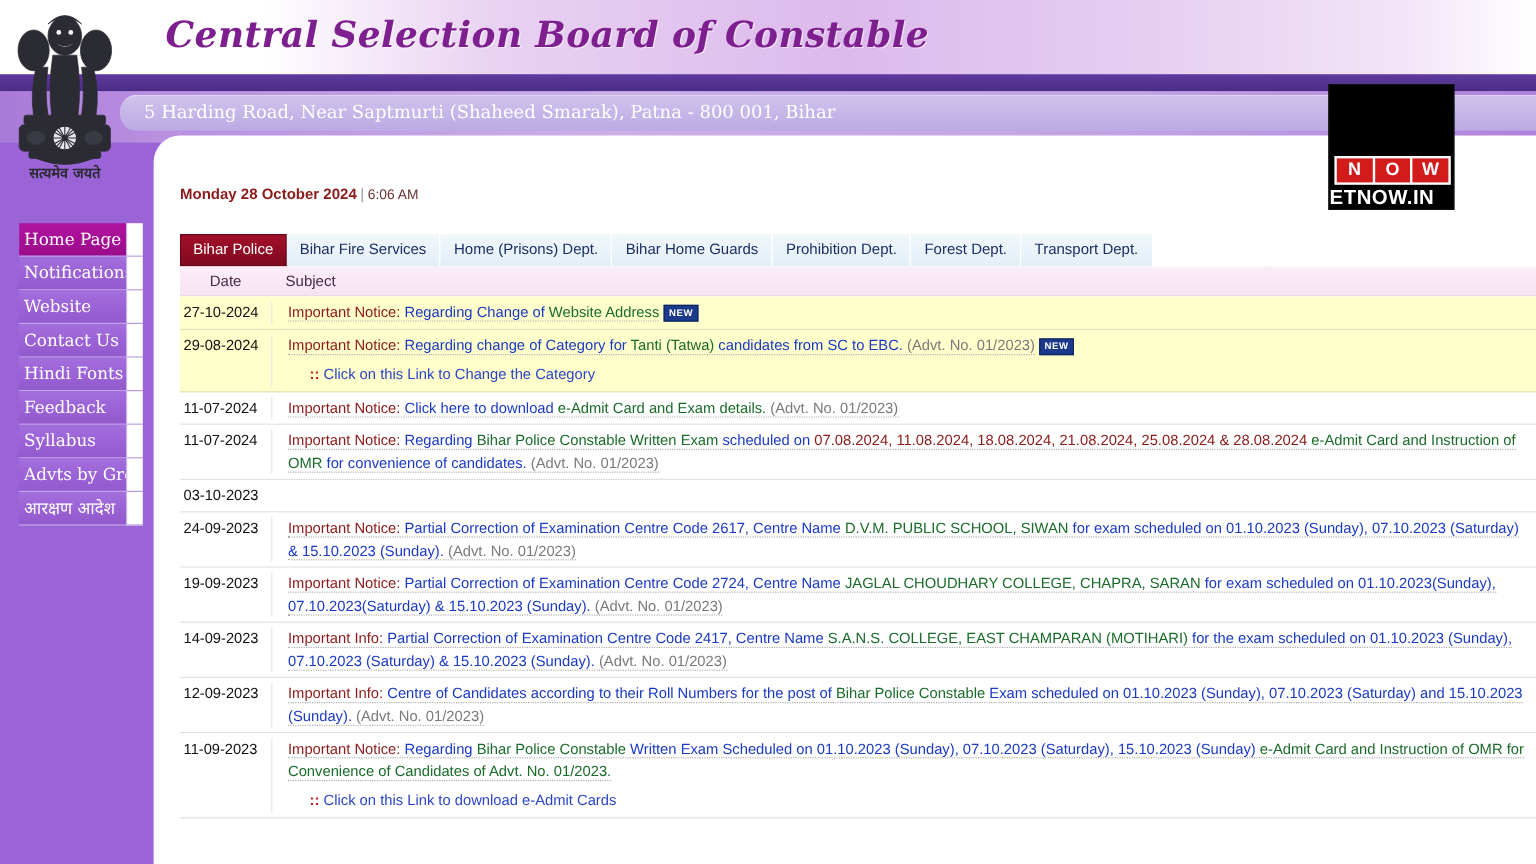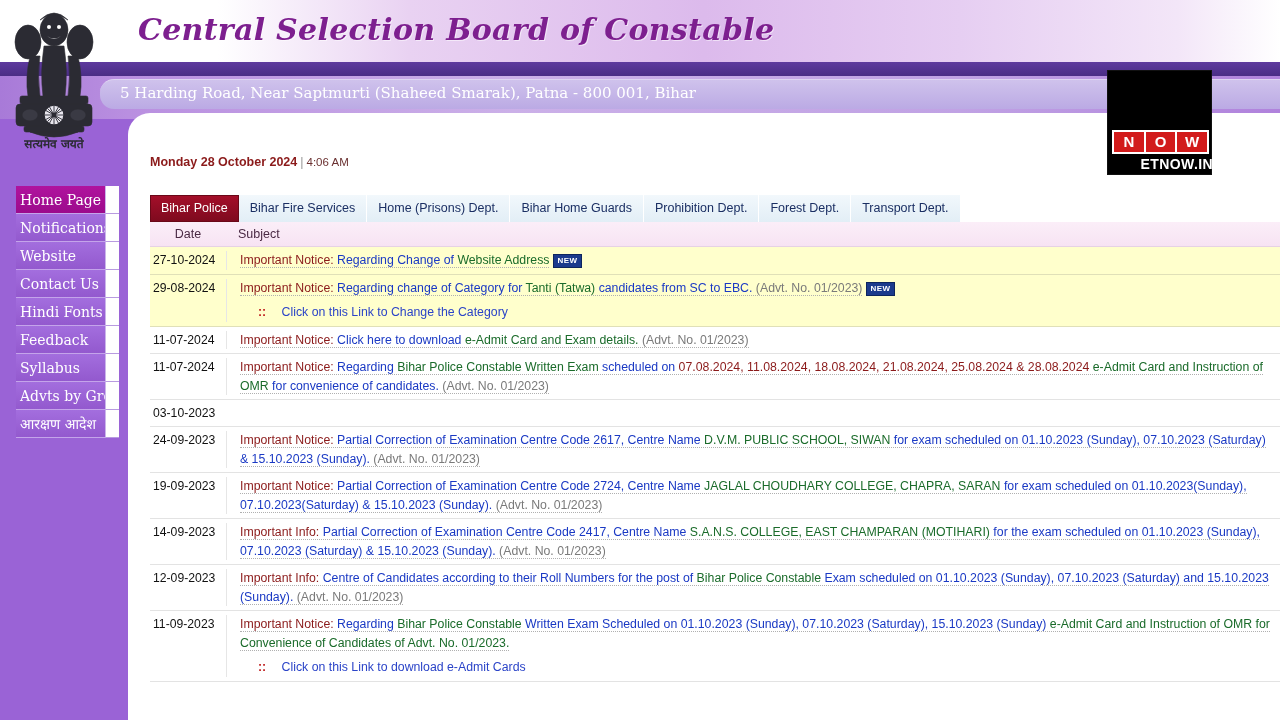--- a/index.html
+++ b/index.html
@@ -38,21 +38,21 @@
      background:#000; border:1px solid #111; }
   .etnow .et { position:absolute; left:4px; top:3px; width:97px; height:54px; background:#d21b1b;
      color:#fff; font-weight:bold; font-size:45px; line-height:54px; text-align:center;
      font-family:"Liberation Sans", sans-serif; letter-spacing:0px;
      text-shadow:2px 2px 0 rgba(0,0,0,.35); }
   .etnow .now { position:absolute; left:4px; top:59px; width:97px; height:24px;
      background:#fff; display:flex; gap:2px; padding:2px; }
   .etnow .now span { flex:1; background:#d21b1b; color:#fff; font-weight:bold;
      font-size:15px; line-height:20px; text-align:center; font-family:"Liberation Sans", sans-serif; }
   .etnow .dotin { position:absolute; left:0px; top:84px; width:105px; height:19px;
-     color:#fff; font-weight:bold; font-size:14px; line-height:19px; text-align:right;
+     color:#fff; font-weight:bold; font-size:17px; line-height:19px; text-align:left;
      font-family:"Liberation Sans", sans-serif; letter-spacing:.4px; }
 
   
   .side { position:absolute; left:0px; top:127px; width:128px; height:593px; background:#9a63d6; }
   .side-menu { position:absolute; left:16px; top:59px; width:92px; }
   .side-item { height:28px; line-height:28px; padding-left:4px;
      font-family:"DejaVu Serif", serif; font-size:14px; color:#ffffff;
      background:linear-gradient(to bottom,#a36ede,#9359ce);
      border-bottom:1px solid #c4a4ea; white-space:nowrap; overflow:hidden; }
   .side-item.active { background:linear-gradient(to bottom,#b0139e,#9c0b8c); }
@@ -92,21 +92,21 @@
   .row.hl { background:#ffffcc; border-bottom:1px solid #e0e0b8; }
   .r-date { width:76px; flex:0 0 76px; text-align:left; padding-left:3px;
      font-size:12.2px; color:#111; white-space:nowrap; line-height:18px; }
   .r-subj { flex:1; padding-left:13px; padding-right:6px; font-size:12.3px;
      line-height:18.5px; border-left:1px solid #e6e6e6; }
 
   .c-red  { color:#8b1a1a; }
   .c-blue { color:#1a39c4; }
   .c-grn  { color:#1a6b2a; }
   .c-gray { color:#7a7a7a; }
-  .c-lnk  { color:#2b44c8;margin-left:12px; }
+  .c-lnk  { color:#2b44c8; }
   .dash   { border-bottom:1px dotted #b0b0b0; display:inline; }
   .sublink { display:block; margin-top:6px; padding-left:18px; font-size:12.3px; }
   .sublink .cc { color:#c02020; font-weight:bold; }
 
   .newbadge { display:inline-block; vertical-align:1px; margin-left:4px;
      background:#1b3a8c; color:#ffffff; font-size:8px; font-weight:bold;
      line-height:10px; padding:1px 3px; border:1px solid #0d255e;
      letter-spacing:.5px; font-family:"Liberation Sans", sans-serif; }
 </style>
 </head>
@@ -197,21 +197,21 @@
         <div></div>
         <div></div>
         <div></div>
       </div>
   </div>
 
   <div class="panel">
     <div class="panel-inner">
 
       <div class="datebar">
-        <span>Monday 28 October 2024</span><span class="sep">|</span><span class="tm">4:06 AM</span>
+        <span>Monday 28 October 2024</span><span class="sep">|</span><span class="tm">6:06 AM</span>
       </div>
 
       <div class="tabs" id="tabStrip">
           <div class="tab active">Bihar Police</div>
           <div class="tab">Bihar Fire Services</div>
           <div class="tab">Home (Prisons) Dept.</div>
           <div class="tab">Bihar Home Guards</div>
           <div class="tab">Prohibition Dept.</div>
           <div class="tab">Forest Dept.</div>
           <div class="tab">Transport Dept.</div>

